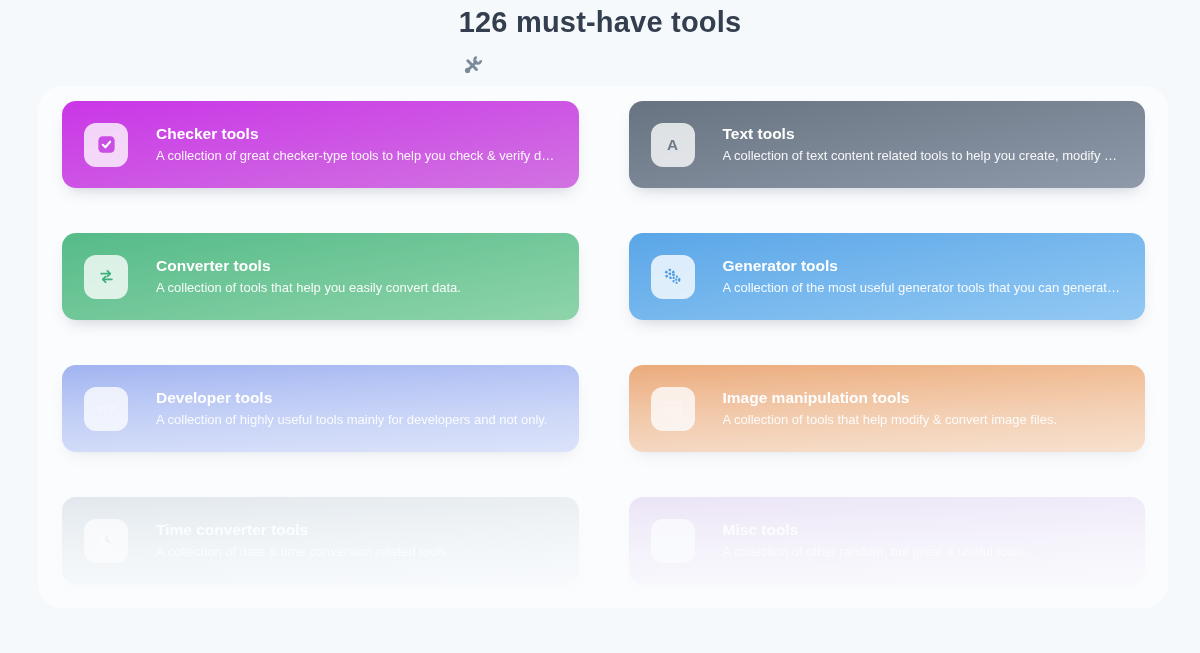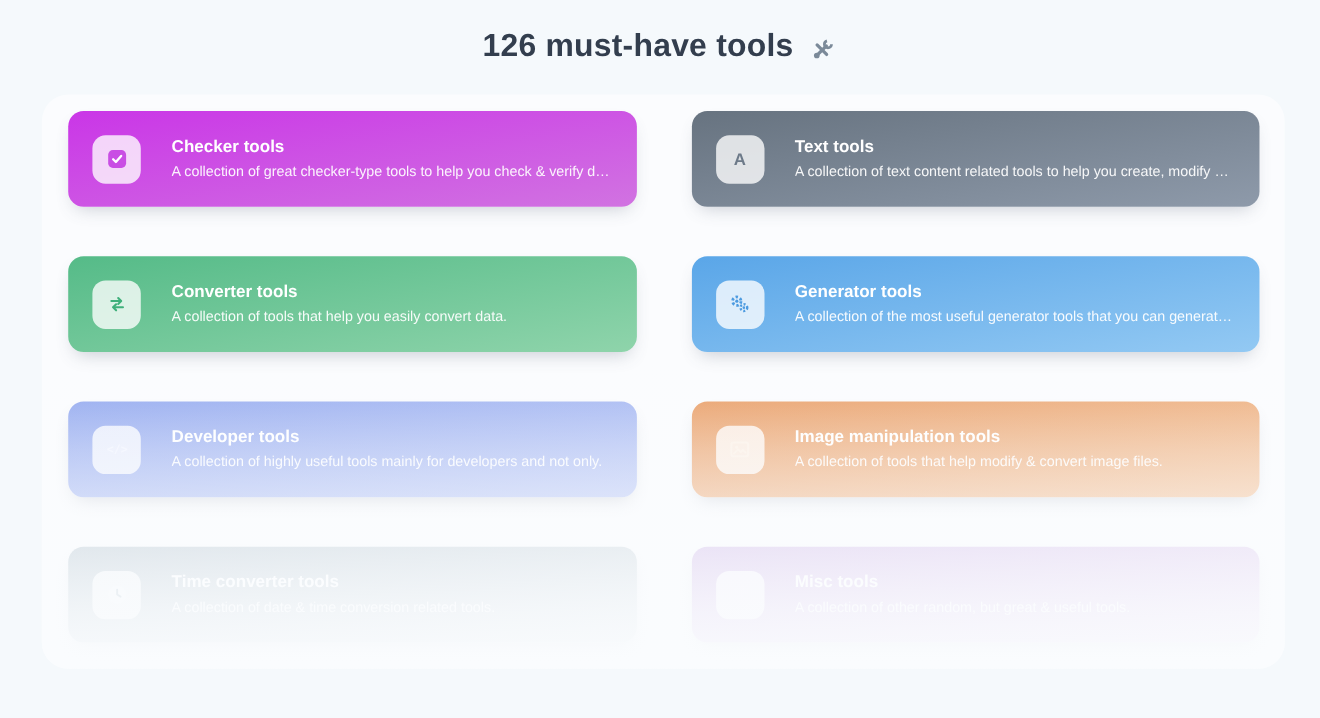--- a/index.html
+++ b/index.html
@@ -12,26 +12,27 @@
   }
   .page-header {
     height: 84px;
     display: flex;
     align-items: center;
     justify-content: center;
   }
   .page-title {
     margin: 13px;
     display: flex;
-    align-items: flex-end;
+    align-items: flex-start;
     gap: 13px;
     font-size: 29px;
     font-weight: 700;
     letter-spacing: 0.2px;
     color: #333e4e;
+    flex-direction: column;
   }
   .title-icon { width: 27px; height: 27px; color: #7b8a99; }
 
   .tools-panel {
     position: absolute;
     left: 38px; top: 86px;
     width: 1130px; height: 522px;
     background: rgba(255,255,255,0.55);
     border-radius: 24px;
   }

